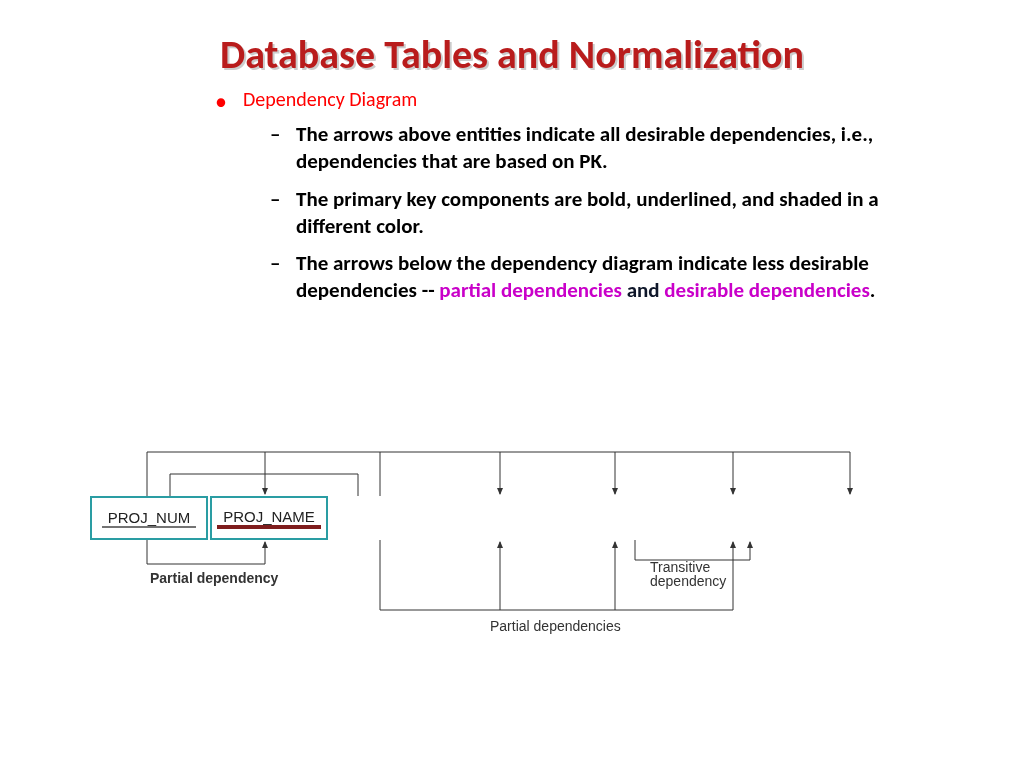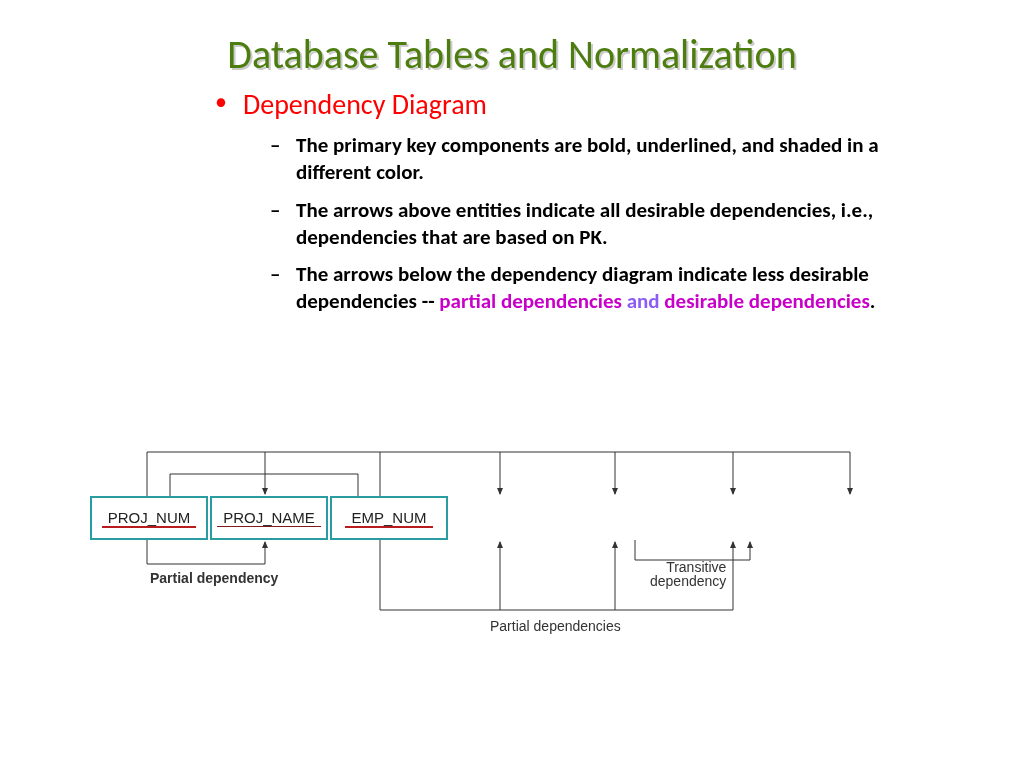--- a/index.html
+++ b/index.html
@@ -9,29 +9,29 @@
     background: #fff;
     font-family: Calibri, Arial, sans-serif;
     overflow: hidden;
   }
   .slide {
     padding: 30px 40px 0 40px;
     box-sizing: border-box;
   }
   .title {
     font-size: 40px;
-    font-weight: normal;
-    color: #4d7c0f;
+    font-weight: bold;
+    color: #b91c1c;
     text-shadow: 2px 2px 0 #ccc;
     text-align: center;
     margin: 0 0 8px 0;
   }
   .bullet-l1 {
     margin-left: 175px;
-    font-size: 28px;
+    font-size: 20px;
     color: #ff0000;
     position: relative;
     padding-left: 28px;
   }
   .bullet-l1::before {
     content: "•";
     position: absolute;
     left: 0;
     color: #ff0000;
     font-size: 24px;
@@ -48,21 +48,21 @@
     line-height: 1.3;
   }
   .bullet-l2::before {
     content: "–";
     position: absolute;
     left: 0;
     top: 0;
     font-weight: bold;
   }
   .magenta { color: #c900c9; }
-  .brown { color: #8b5cf6; text-align: center; }
+  .brown { color: #0f172a; text-align: center; }
   .diagram {
     position: absolute;
     left: 90px;
     top: 440px;
     width: 850px;
     height: 230px;
   }
   .cells {
     position: absolute;
     top: 56px;
@@ -76,25 +76,25 @@
     display: flex;
     align-items: center;
     justify-content: center;
     font-family: Arial, sans-serif;
     font-size: 15px;
     color: #222;
     margin-right: 2px;
     position: relative;
   }
   .cell .inner {
-    border-bottom: 1px solid #7f1d1d;
+    border-bottom: 4px solid #7f1d1d;
     padding: 0 6px;
   }
   .cell.pk .inner {
-    border-bottom: 2px solid #b91c1c;
+    border-bottom: 2px solid #737373;
     font-weight: 400;
   }
   .lbl {
     position: absolute;
     font-family: Arial, sans-serif;
     font-size: 14px;
     color: #333;
   }
   svg.wires {
     position: absolute;
@@ -103,22 +103,22 @@
     width: 850px;
     height: 230px;
   }
 </style>
 </head>
 <body>
 
 <div class="slide">
   <h1 class="title">Database Tables and Normalization</h1>
   <div class="bullet-l1">Dependency Diagram</div>
+  <div class="bullet-l2">The arrows above entities indicate all desirable dependencies, i.e., dependencies that are based on PK.</div>
   <div class="bullet-l2">The primary key components are bold, underlined, and shaded in a different color.</div>
-  <div class="bullet-l2">The arrows above entities indicate all desirable dependencies, i.e., dependencies that are based on PK.</div>
   <div class="bullet-l2">
     <span>The arrows below the dependency diagram indicate less desirable dependencies -- </span><span class="magenta">partial dependencies</span><span class="brown"> and </span><span class="magenta">desirable dependencies</span><span>.</span>
   </div>
 </div>
 
 <div class="diagram">
 
   <svg class="wires">
     <defs>
       <marker id="ah" markerWidth="8" markerHeight="8" refX="6" refY="3" orient="auto">
@@ -147,23 +147,20 @@
     <path d="M 545 100 L 545 120 L 660 120 L 660 102" fill="none" stroke="#333" stroke-width="1" marker-end="url(#ah)"></path>
   </svg>
 
   <div class="cells">
     <div class="cell pk">
         <span class="inner">PROJ_NUM</span>
       </div>
     <div class="cell">
         <span class="inner">PROJ_NAME</span>
       </div>
-    <div class="cell pk">
-        <span class="inner">EMP_NUM</span>
-      </div>
   </div>
 
   <div class="lbl" style="left:60px; top:130px;font-weight:bold;">Partial dependency</div>
-  <div class="lbl" style="left:560px; top:120px; line-height:1;text-align:right;">
+  <div class="lbl" style="left:560px; top:120px; line-height:1;">
     <span>Transitive<br>dependency</span>
   </div>
   <div class="lbl" style="left:400px; top:178px;">Partial dependencies</div>
 </div>
 
 </body></html>

